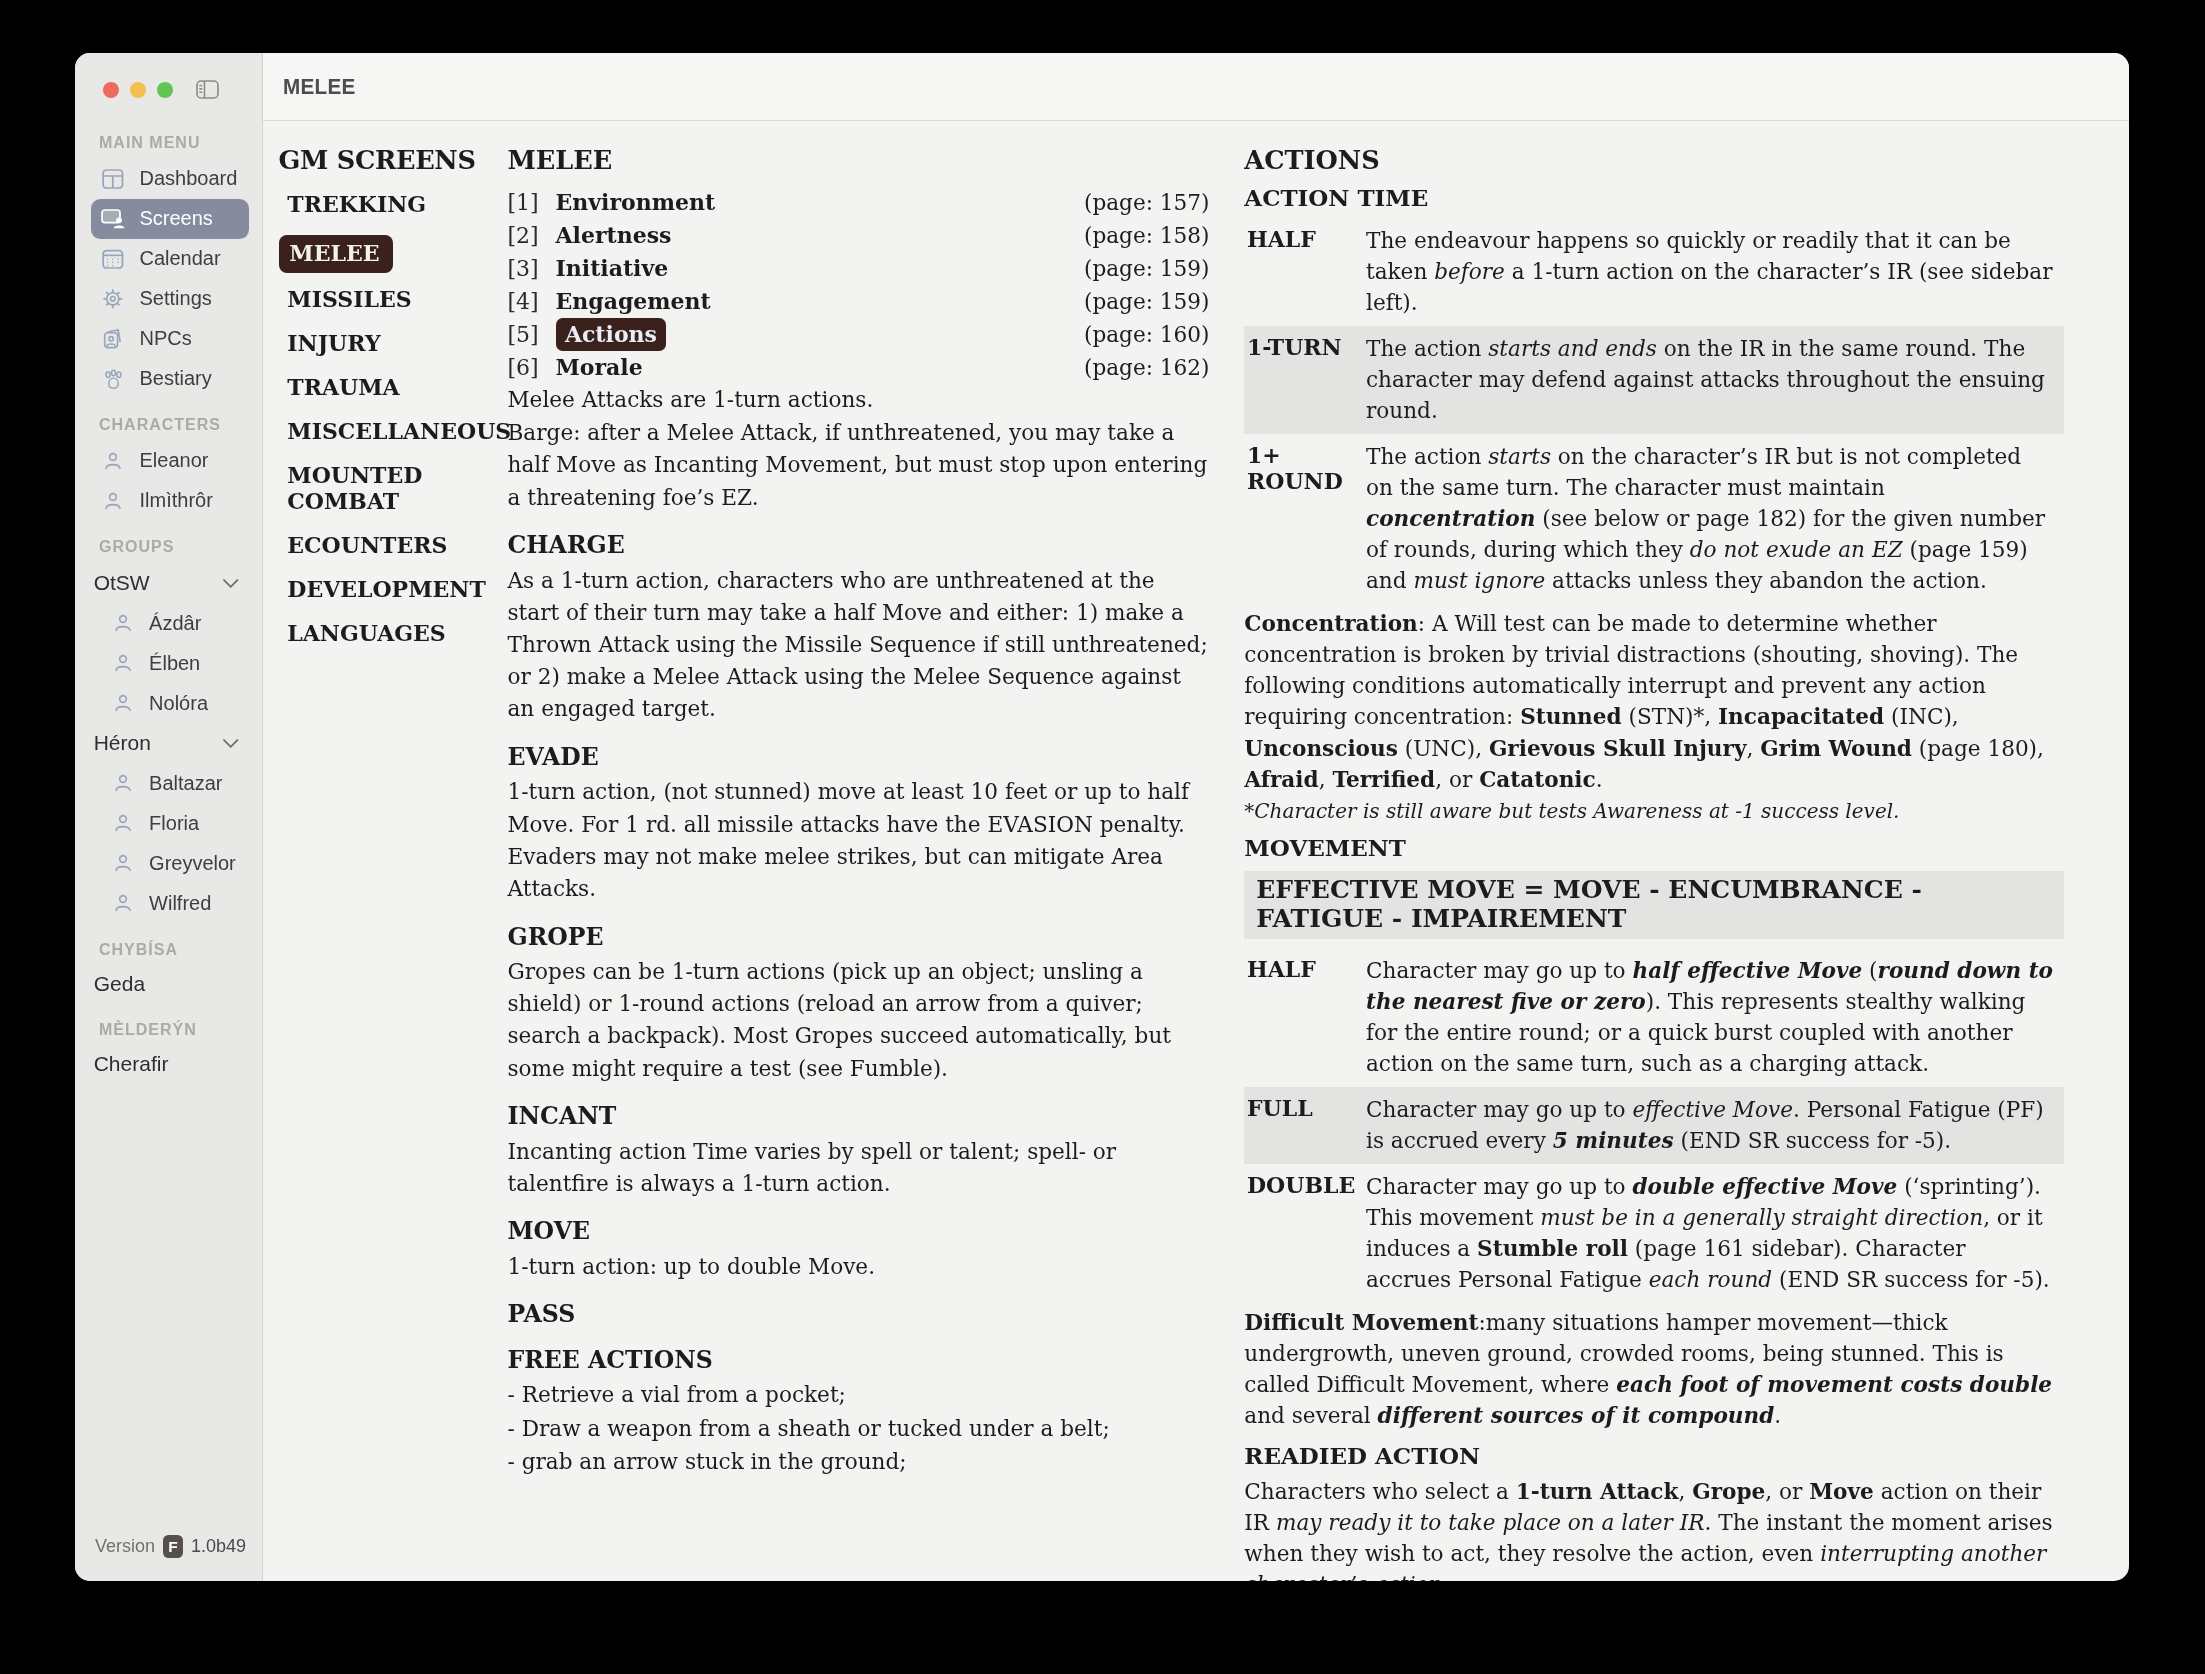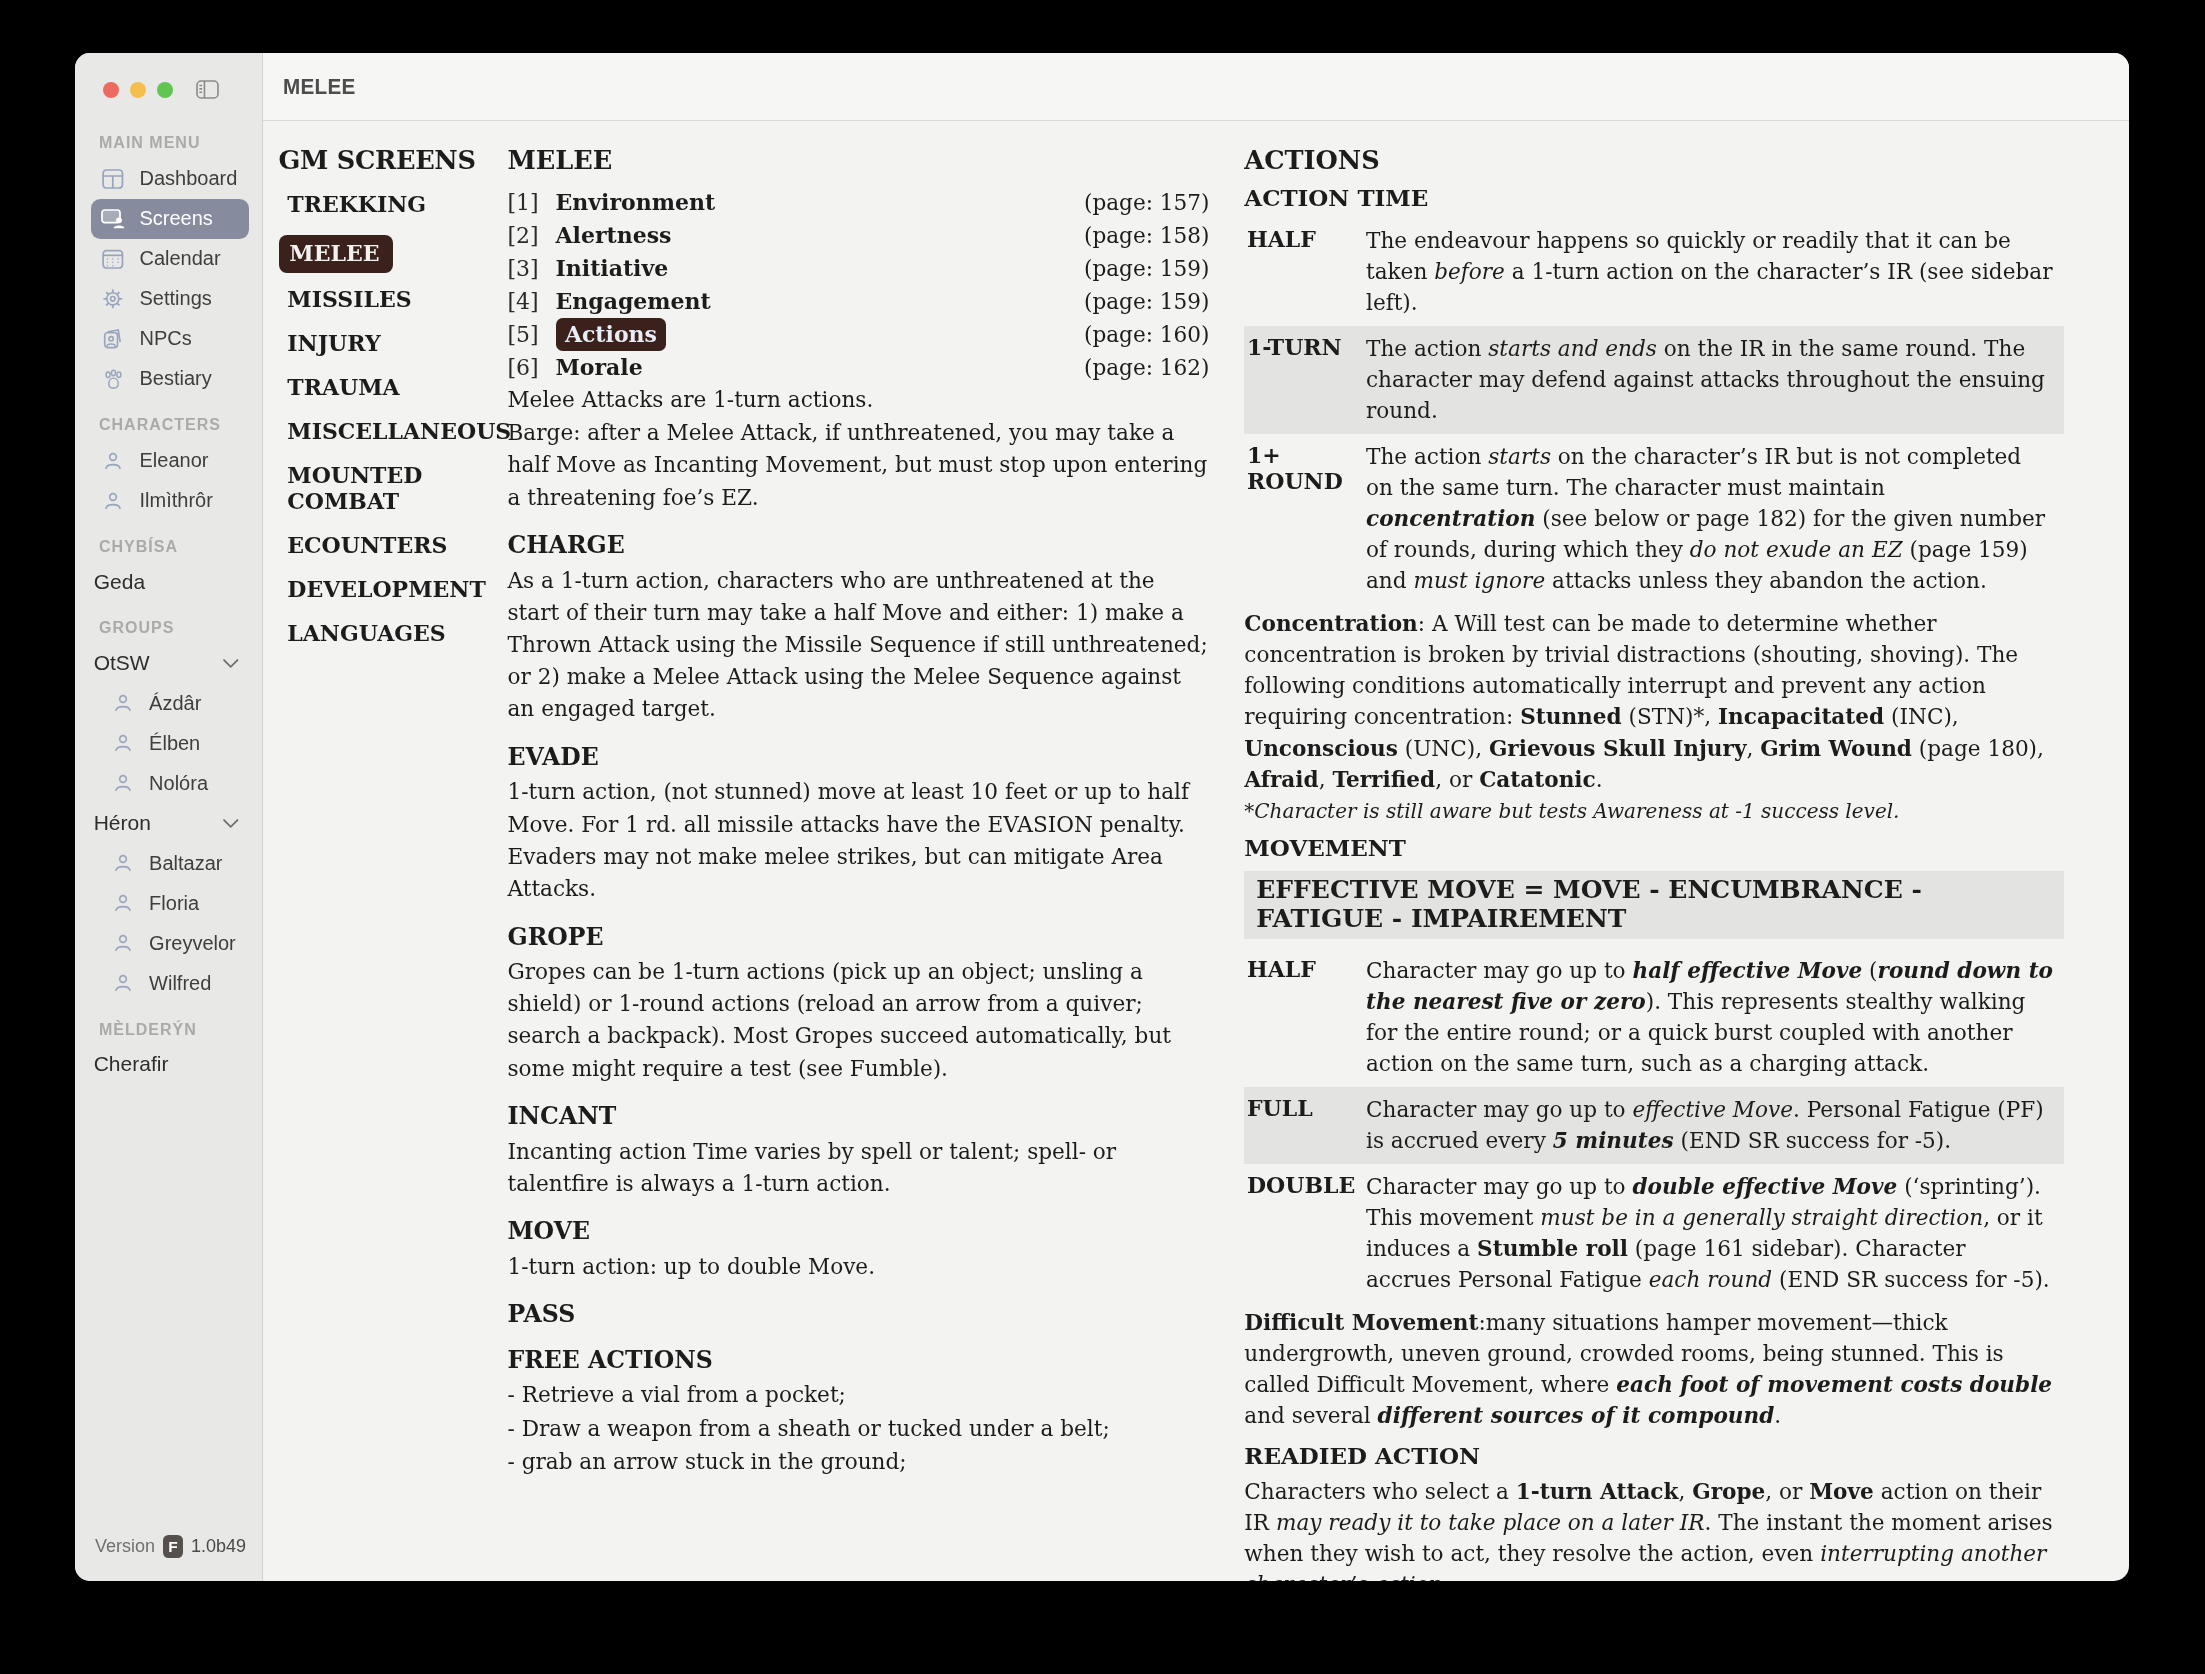--- a/index.html
+++ b/index.html
@@ -197,27 +197,20 @@
           <svg width="20" height="20" viewBox="0 0 30 30" fill="none" stroke="currentColor" stroke-width="2.4">
             <circle cx="15" cy="9" r="5"></circle>
               <path d="M4.5 26c1.5-7.5 19.5-7.5 21 0" stroke-linecap="round"></path>
           </svg>
         </span>
         <span class="s-label">Ilmìthrôr</span>
       </div>
     </div>
 
     <div class="side-section">
-      <div class="side-section-label">CHYBÍSA</div>
-      <div class="side-plain">
-        <span class="s-label">Geda</span>
-      </div>
-    </div>
-
-    <div class="side-section">
       <div class="side-section-label">GROUPS</div>
       <div class="side-group">
         <span class="s-label">OtSW</span>
         <span class="chev">
           <svg width="17.5" height="10.8" viewBox="0 0 26 16" fill="none" stroke="currentColor" stroke-width="2.6" stroke-linecap="round">
               <path d="M3 3l10 10L23 3"></path>
             </svg>
         </span>
       </div>
       <div class="side-item indent">
@@ -283,20 +276,27 @@
         <span class="s-label">Greyvelor</span>
       </div>
       <div class="side-item indent">
         <span class="s-icon">
           <svg width="20" height="20" viewBox="0 0 30 30" fill="none" stroke="currentColor" stroke-width="2.4">
             <circle cx="15" cy="9" r="5"></circle>
               <path d="M4.5 26c1.5-7.5 19.5-7.5 21 0" stroke-linecap="round"></path>
           </svg>
         </span>
         <span class="s-label">Wilfred</span>
+      </div>
+    </div>
+
+    <div class="side-section">
+      <div class="side-section-label">CHYBÍSA</div>
+      <div class="side-plain">
+        <span class="s-label">Geda</span>
       </div>
     </div>
 
     <div class="side-section">
       <div class="side-section-label">MÈLDERÝN</div>
       <div class="side-plain">
         <span class="s-label">Cherafir</span>
       </div>
     </div>
 

